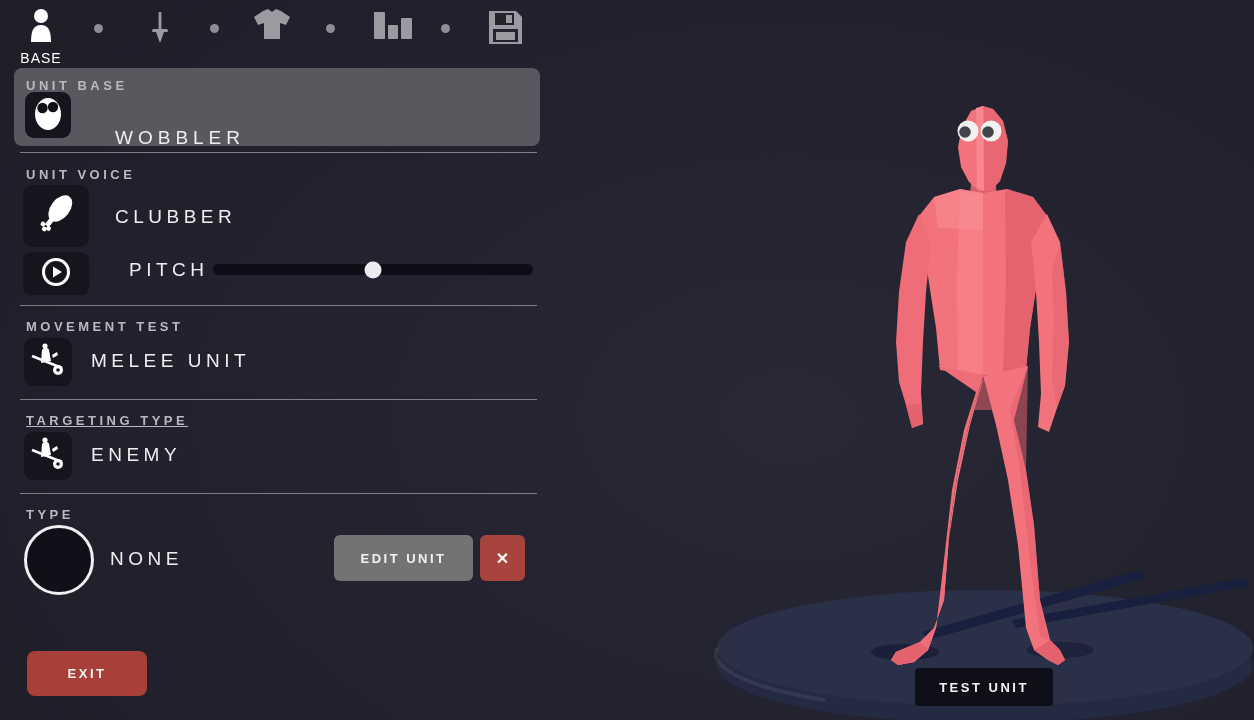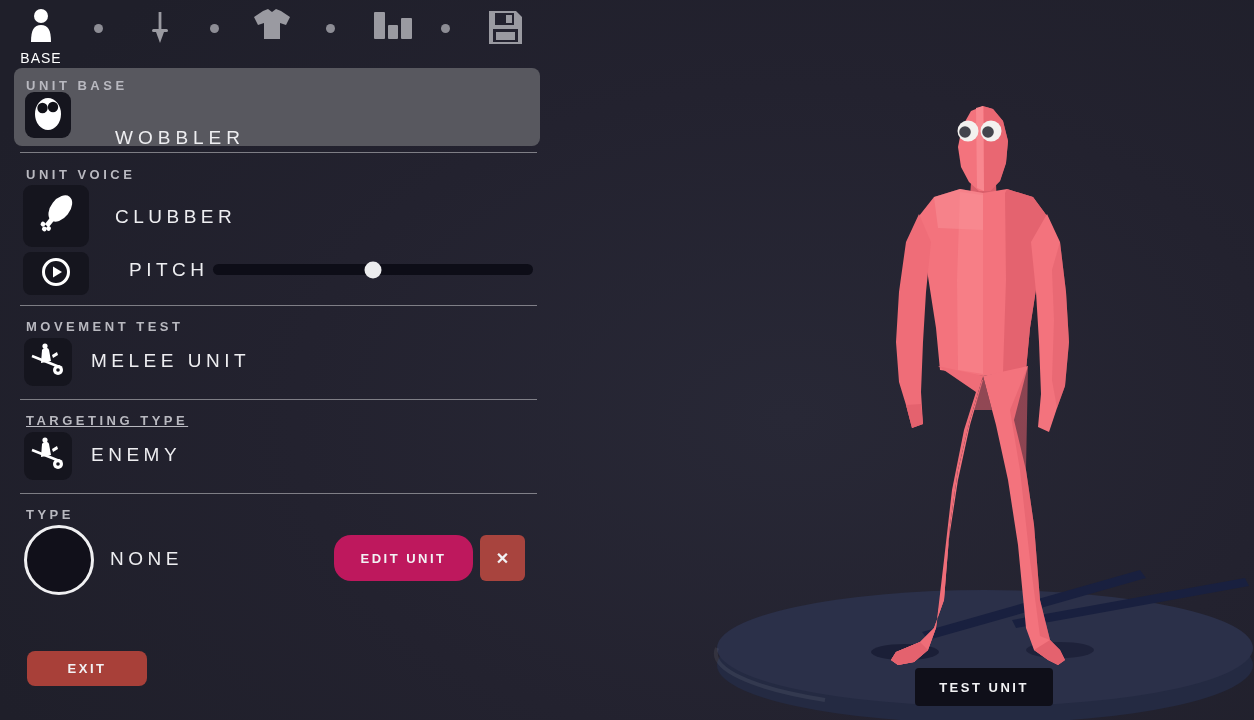--- a/index.html
+++ b/index.html
@@ -16,21 +16,21 @@
   .tab-label { font-size:14px; letter-spacing:1px; color:#ffffff; margin-top:2px; }
   .tab-dot { position:absolute; top:24px; width:9px; height:9px; border-radius:50%; background:#8d8d95; }
 
   
   .section-label { font-size:13px; font-weight:bold; letter-spacing:3.5px; color:#b9b9c0; }
   .section-value { font-size:19px; letter-spacing:4.5px; color:#eeeef1; }
   .divider { position:absolute; left:20px; width:517px; height:1px; background:rgba(255,255,255,0.42); }
   .tile { position:absolute; background:#15151e; border-radius:9px; cursor:pointer; display:flex; align-items:center; justify-content:center; }
   .unit-base-box { position:absolute; left:14px; top:68px; width:526px; height:78px; background:#58585f; border-radius:8px; cursor:pointer; }
   .btn { position:absolute; display:flex; align-items:center; justify-content:center; cursor:pointer; border-radius:6px; font-size:13px; font-weight:bold; letter-spacing:2.5px; color:#f2f2f4; }
-  .btn-dark { background:#be185d;border-radius:17px; }
+  .btn-dark { background:#737373; }
   .btn-red { background:#a8443e; }
   .slider-track { position:absolute; left:213px; top:264px; width:320px; height:11px; border-radius:6px; background:#0d0d17; cursor:pointer; }
   .slider-knob { position:absolute; top:50%; width:17px; height:17px; border-radius:50%; background:#ececee; transform:translate(-50%,-50%); cursor:grab; }
   .rider-circle { position:absolute; left:24px; top:525px; width:70px; height:70px; border-radius:50%; border:3px solid #f0f0f2; background:#11101a; cursor:pointer; }
 
   
   .scene { position:absolute; left:560px; top:0; width:694px; height:720px; cursor:grab; }
   .test-btn { left:915px; top:668px; width:138px; height:38px; border-radius:4px; background:#0f0f19; }
 </style>
 </head>
@@ -173,21 +173,21 @@
 <div class="section-value abs" style="left:91px; top:444px;">ENEMY</div>
 <div class="divider" style="top:493px;"></div>
 
 <div class="section-label abs" style="left:26px; top:507px;">TYPE</div>
 <div class="rider-circle"></div>
 <div class="section-value abs" style="left:110px; top:548px;">NONE</div>
 
 <div class="btn btn-dark" style="left:334px; top:535px; width:139px; height:46px;">EDIT UNIT</div>
 <div class="btn btn-red" style="left:480px; top:535px; width:45px; height:46px; font-size:16px; letter-spacing:0;">✕</div>
 
-<div class="btn" style="left:27px; top:651px; width:120px; height:35px; border-radius:8px; background:#a84039;">EXIT</div>
+<div class="btn" style="left:27px; top:651px; width:120px; height:45px; border-radius:8px; background:#a84039;">EXIT</div>
 
 <div class="scene">
   <svg width="694" height="720" viewBox="0 0 694 720">
 
     <ellipse cx="425" cy="665" rx="268" ry="58" fill="#242a42"></ellipse>
     <ellipse cx="425" cy="648" rx="268" ry="58" fill="#2b3049"></ellipse>
     <path d="M157,648 A268,58 0 0 0 265,700" fill="none" stroke="rgba(255,255,255,0.07)" stroke-width="4"></path>
 
     <polygon points="362,632 580,570 586,578 368,640" fill="#19203f"></polygon>
     <polygon points="452,620 685,578 689,586 456,628" fill="#19203f"></polygon>

